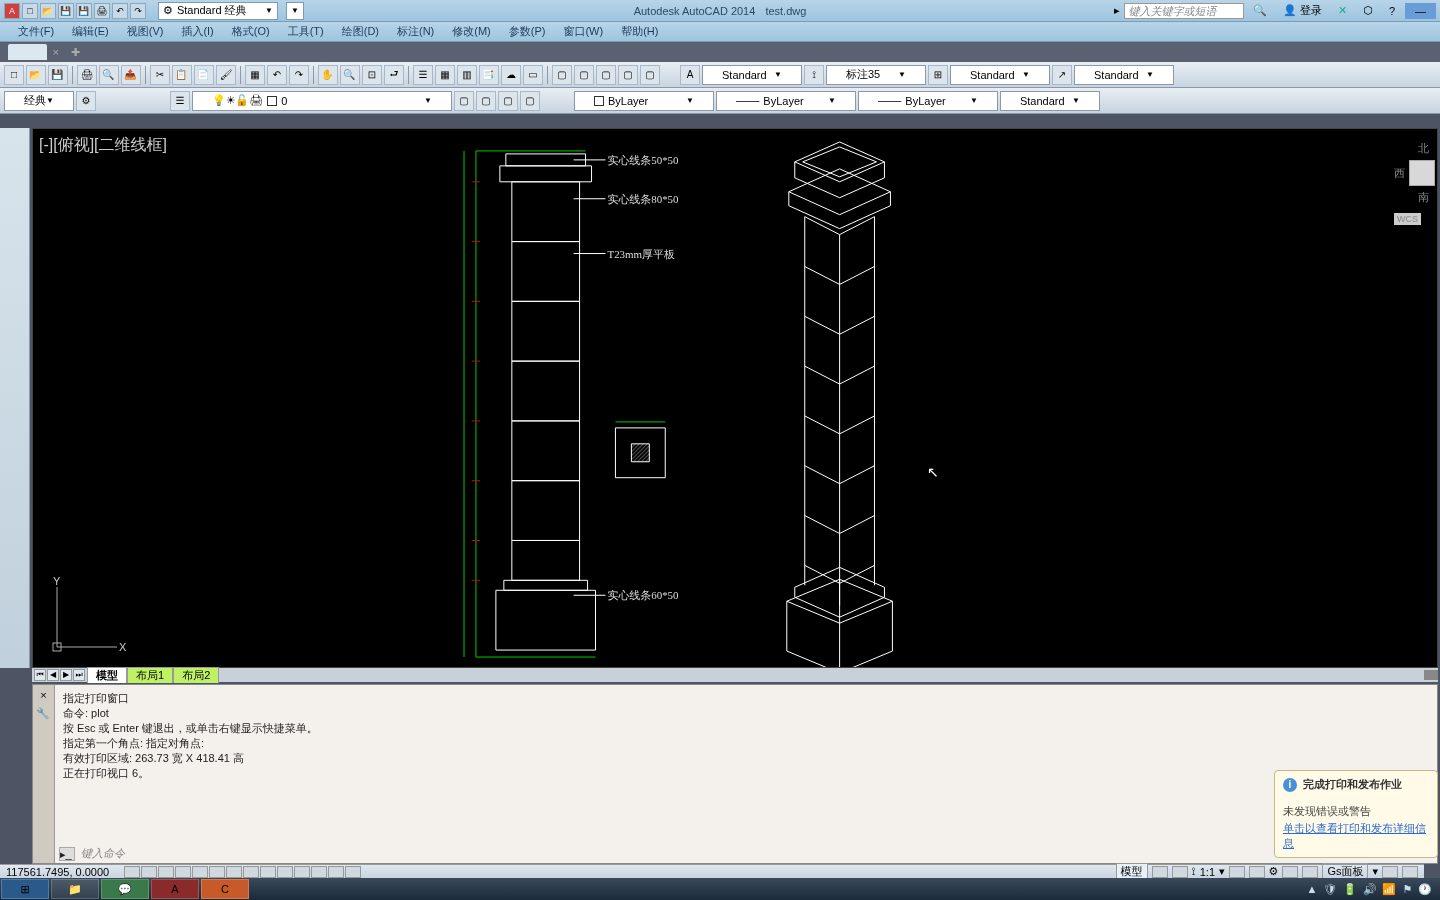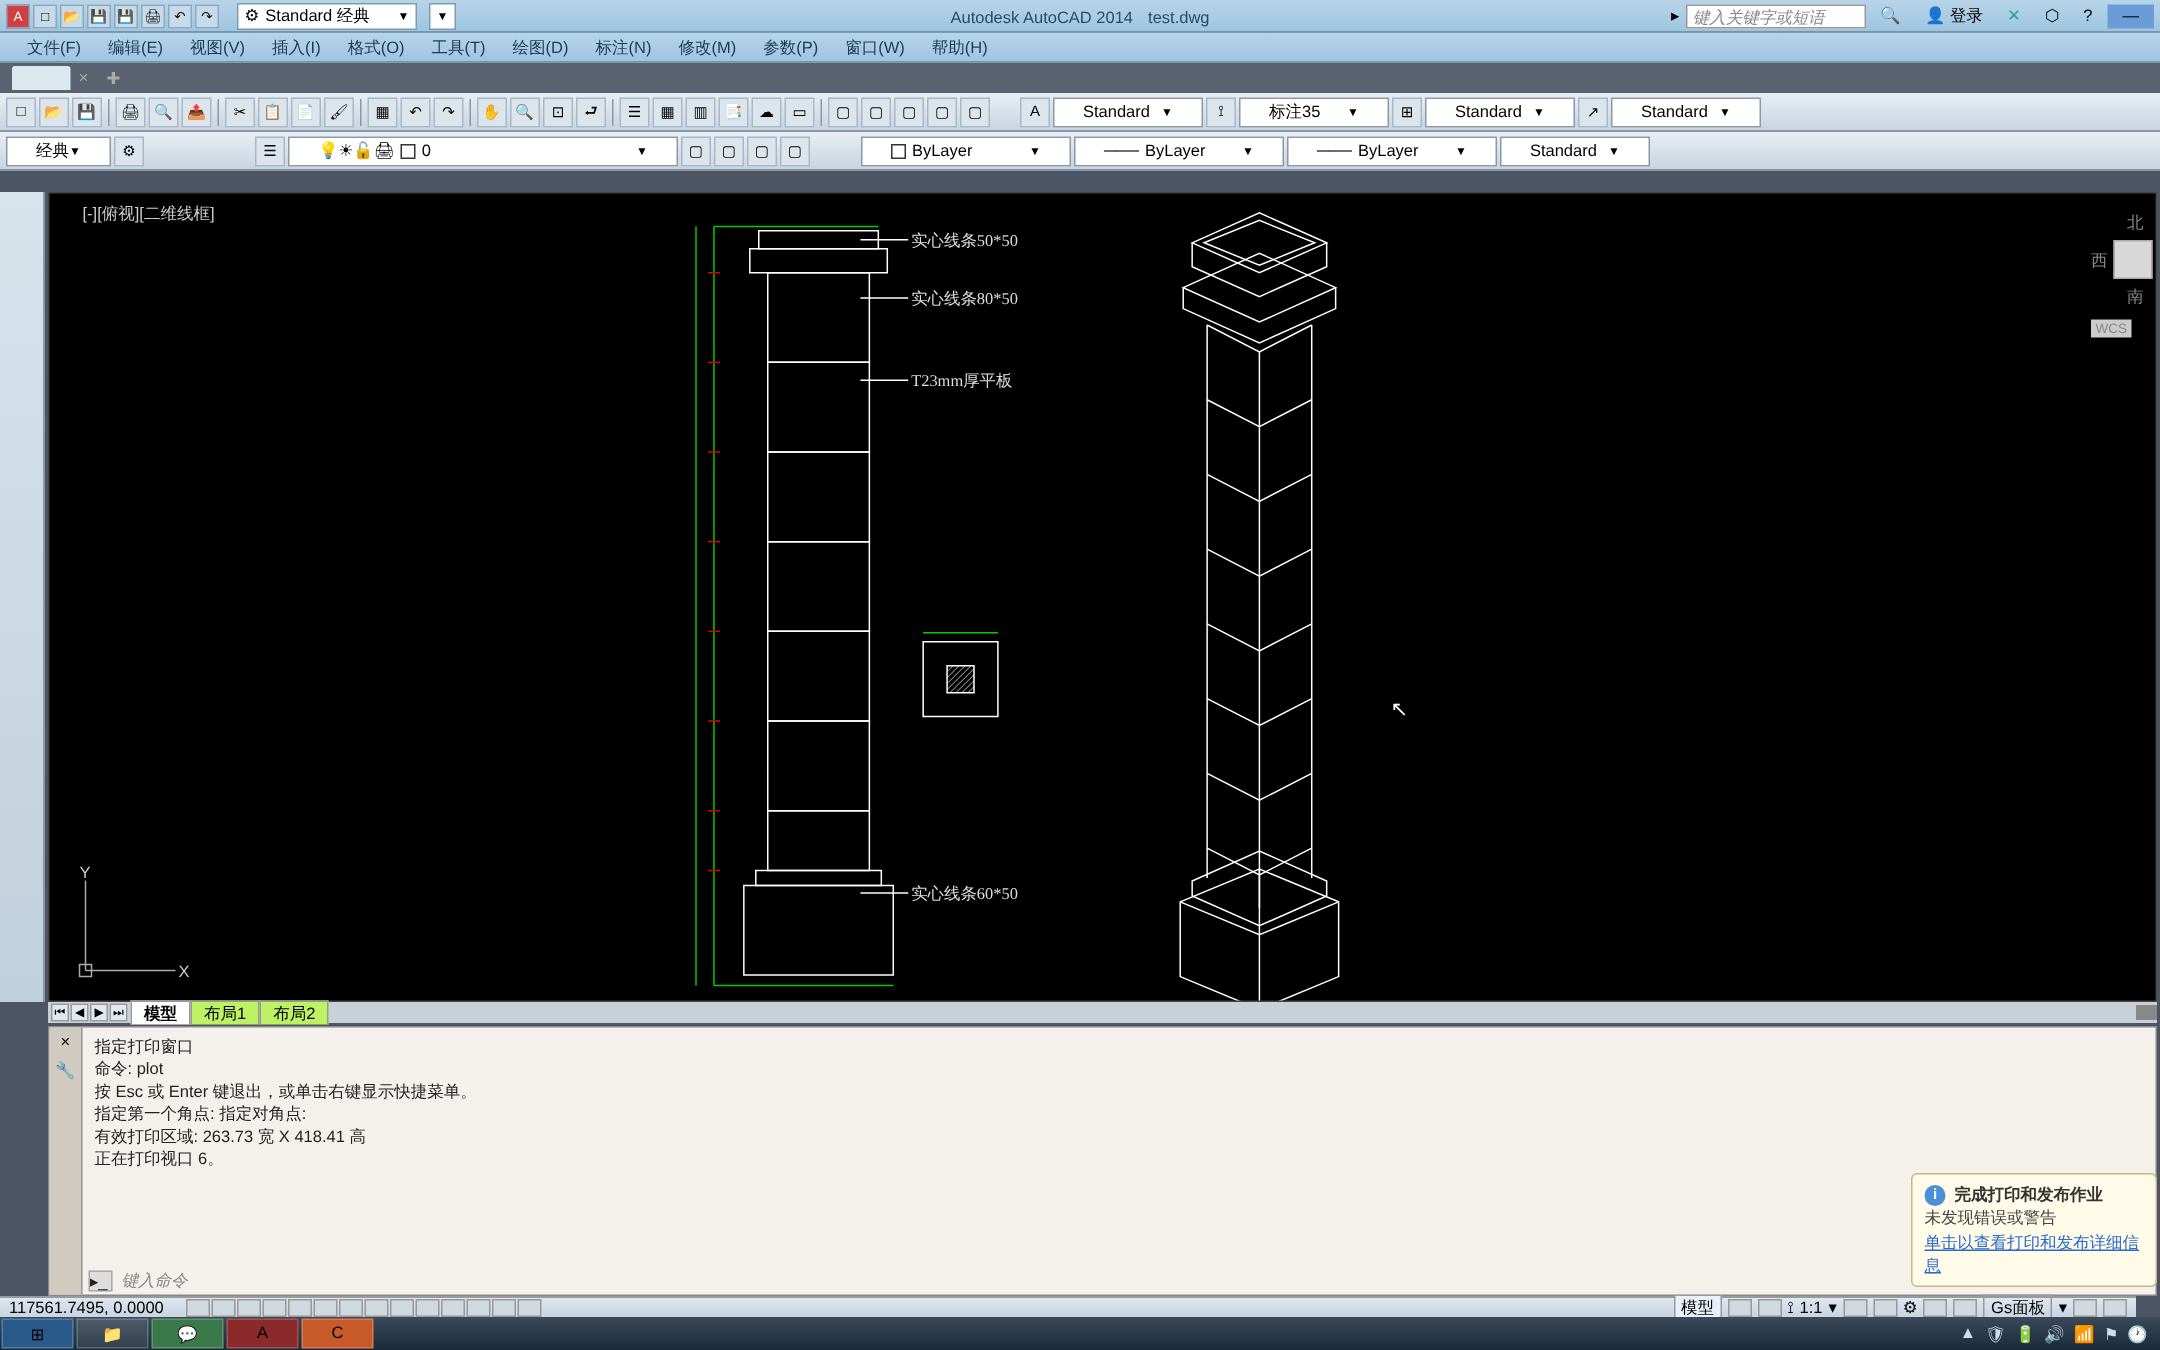--- a/index.html
+++ b/index.html
@@ -16,41 +16,41 @@
 .menu-item{cursor:pointer;color:#1a3a5a}
 .tabstrip{height:20px;background:#5a6272;display:flex;align-items:center;padding:0 8px}
 .file-tab{background:#dce8f0;height:16px;padding:0 18px;border-radius:2px 2px 0 0;font-size:9px;display:flex;align-items:center;margin-right:6px}
 .toolbar-row{height:26px;background:linear-gradient(#e8eef4,#c8d4e0);display:flex;align-items:center;padding:0 4px;gap:2px;border-bottom:1px solid #8a98a8}
 .tb-btn{width:20px;height:20px;background:#dce4ec;border:1px solid #a8b8c8;cursor:pointer;display:flex;align-items:center;justify-content:center;font-size:10px}
 .tb-sep{width:1px;height:18px;background:#8a98a8;margin:0 2px}
 .tb-combo{height:20px;background:#fff;border:1px solid #8a98a8;display:flex;align-items:center;padding:0 19px;min-width:100px}
 .tb-combo.wide{min-width:140px}
 .drop-arrow{margin-left:auto;font-size:8px}
 .workspace{position:absolute;top:128px;left:32px;right:2px;bottom:232px;background:#000;border:1px solid #444}
-.vp-label{position:absolute;top:6px;left:22px;color:#ccc;font-size:11px}
+.vp-label{position:absolute;top:6px;left:6px;color:#ccc;font-size:16px}
 .viewcube-area{position:absolute;top:8px;right:2px;color:#888}
 .vc-txt{font-size:11px;margin:4px 0}
 .cursor-nav{position:absolute;bottom:10px;left:14px;color:#999}
 .left-palette{position:absolute;top:128px;left:0;width:30px;bottom:232px;background:linear-gradient(#d8e4ec,#c0d0dc);border-right:1px solid #8a98a8}
 .layout-tabs{position:absolute;bottom:218px;left:32px;right:2px;height:14px;background:#c8d0d8;display:flex;align-items:center;font-size:10px}
 .lt-nav{display:flex;gap:1px;padding:0 2px}
 .lt-btn{width:12px;height:12px;background:#e0e8f0;border:1px solid #999;text-align:center;font-size:8px;cursor:pointer;line-height:10px}
 .lt-tab{padding:0 8px;background:#bef264;border:1px solid #999;border-bottom:none;cursor:pointer}
 .lt-tab.active{background:#fff;font-weight:bold}
 .cmdwin{position:absolute;bottom:36px;left:32px;right:2px;height:180px;background:#f4f0ec;border:1px solid #888;display:flex}
 .cmd-handle{width:22px;background:#d0cac0;border-right:1px solid #999;display:flex;flex-direction:column;align-items:center;padding-top:4px;gap:6px}
 .cmd-body{flex:1;padding:6px 8px;font-family:SimSun,monospace;font-size:12px;color:#222;position:relative}
 .cmd-line{line-height:15px}
 .cmd-input-row{position:absolute;bottom:2px;left:4px;right:4px;display:flex;align-items:center;gap:6px}
 .cmd-prompt-icon{width:16px;height:14px;background:#ddd;border:1px solid #aaa}
 .cmd-input{flex:1;color:#888;font-style:italic}
 .notify{position:absolute;right:2px;bottom:42px;width:164px;background:#fffbe8;border:1px solid #c8b880;border-radius:4px;padding:6px 8px;z-index:10}
 .notify-title{display:flex;align-items:center;gap:6px;font-weight:bold;color:#333}
 .notify-info-ic{width:14px;height:14px;background:#4a90d8;border-radius:50%;color:#fff;text-align:center;font-size:10px;line-height:14px}
-.notify-body{margin-top:0;color:#444}
+.notify-body{margin-top:12px;color:#444}
 .notify-link{color:#2a6ad0;text-decoration:underline;cursor:pointer;margin-top:2px;display:block}
 .statusbar{position:absolute;bottom:22px;left:0;right:16px;height:14px;background:linear-gradient(#e0e8f0,#c8d4e0);display:flex;align-items:center;padding:0 6px;gap:8px;font-size:10px;border-top:1px solid #999}
 .sb-coords{min-width:110px}
 .sb-btns{display:flex;gap:1px}
 .sb-btn{width:16px;height:12px;background:#d0d8e0;border:1px solid #999;cursor:pointer}
 .sb-right{margin-left:auto;display:flex;gap:4px;align-items:center}
 .taskbar{position:absolute;bottom:0;left:0;right:0;height:22px;background:linear-gradient(#3a4a5a,#1a2a3a);display:flex;align-items:center}
 .task-item{width:48px;height:20px;margin:0 1px;background:rgba(255,255,255,.1);border:1px solid rgba(255,255,255,.2);cursor:pointer;display:flex;align-items:center;justify-content:center}
 .tray{margin-left:auto;display:flex;gap:6px;padding:0 8px;color:#cde}
 

